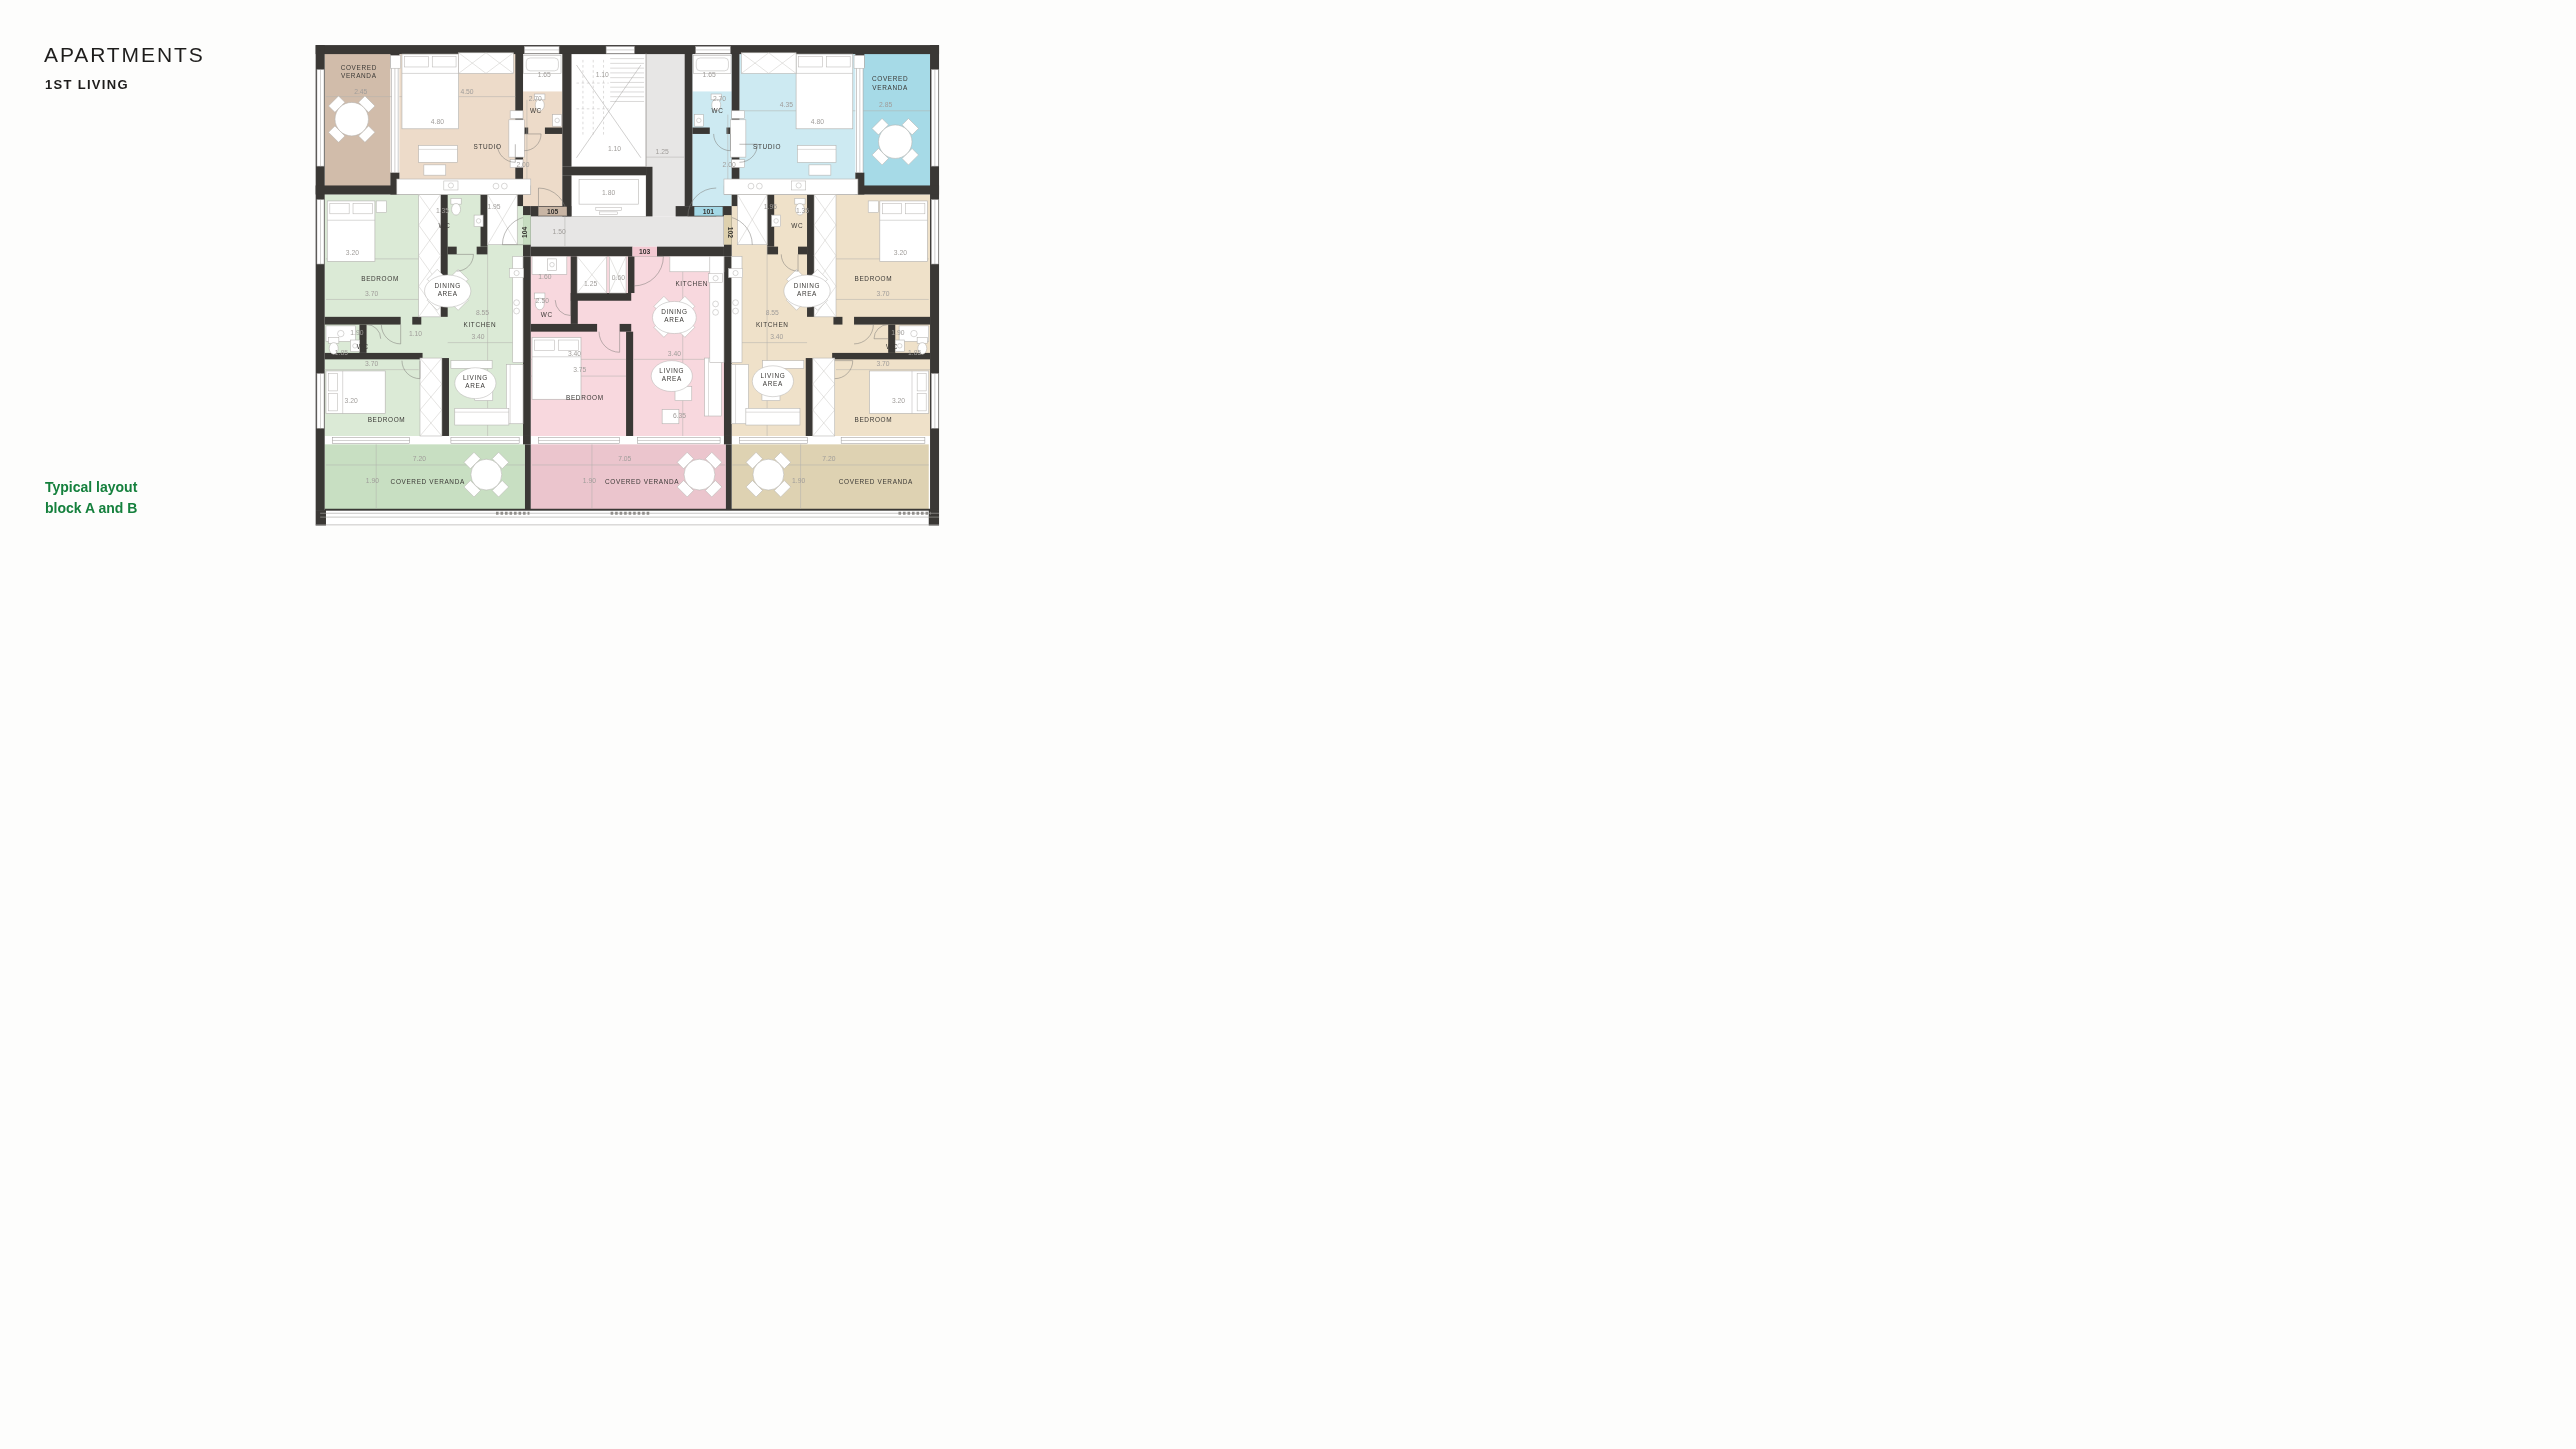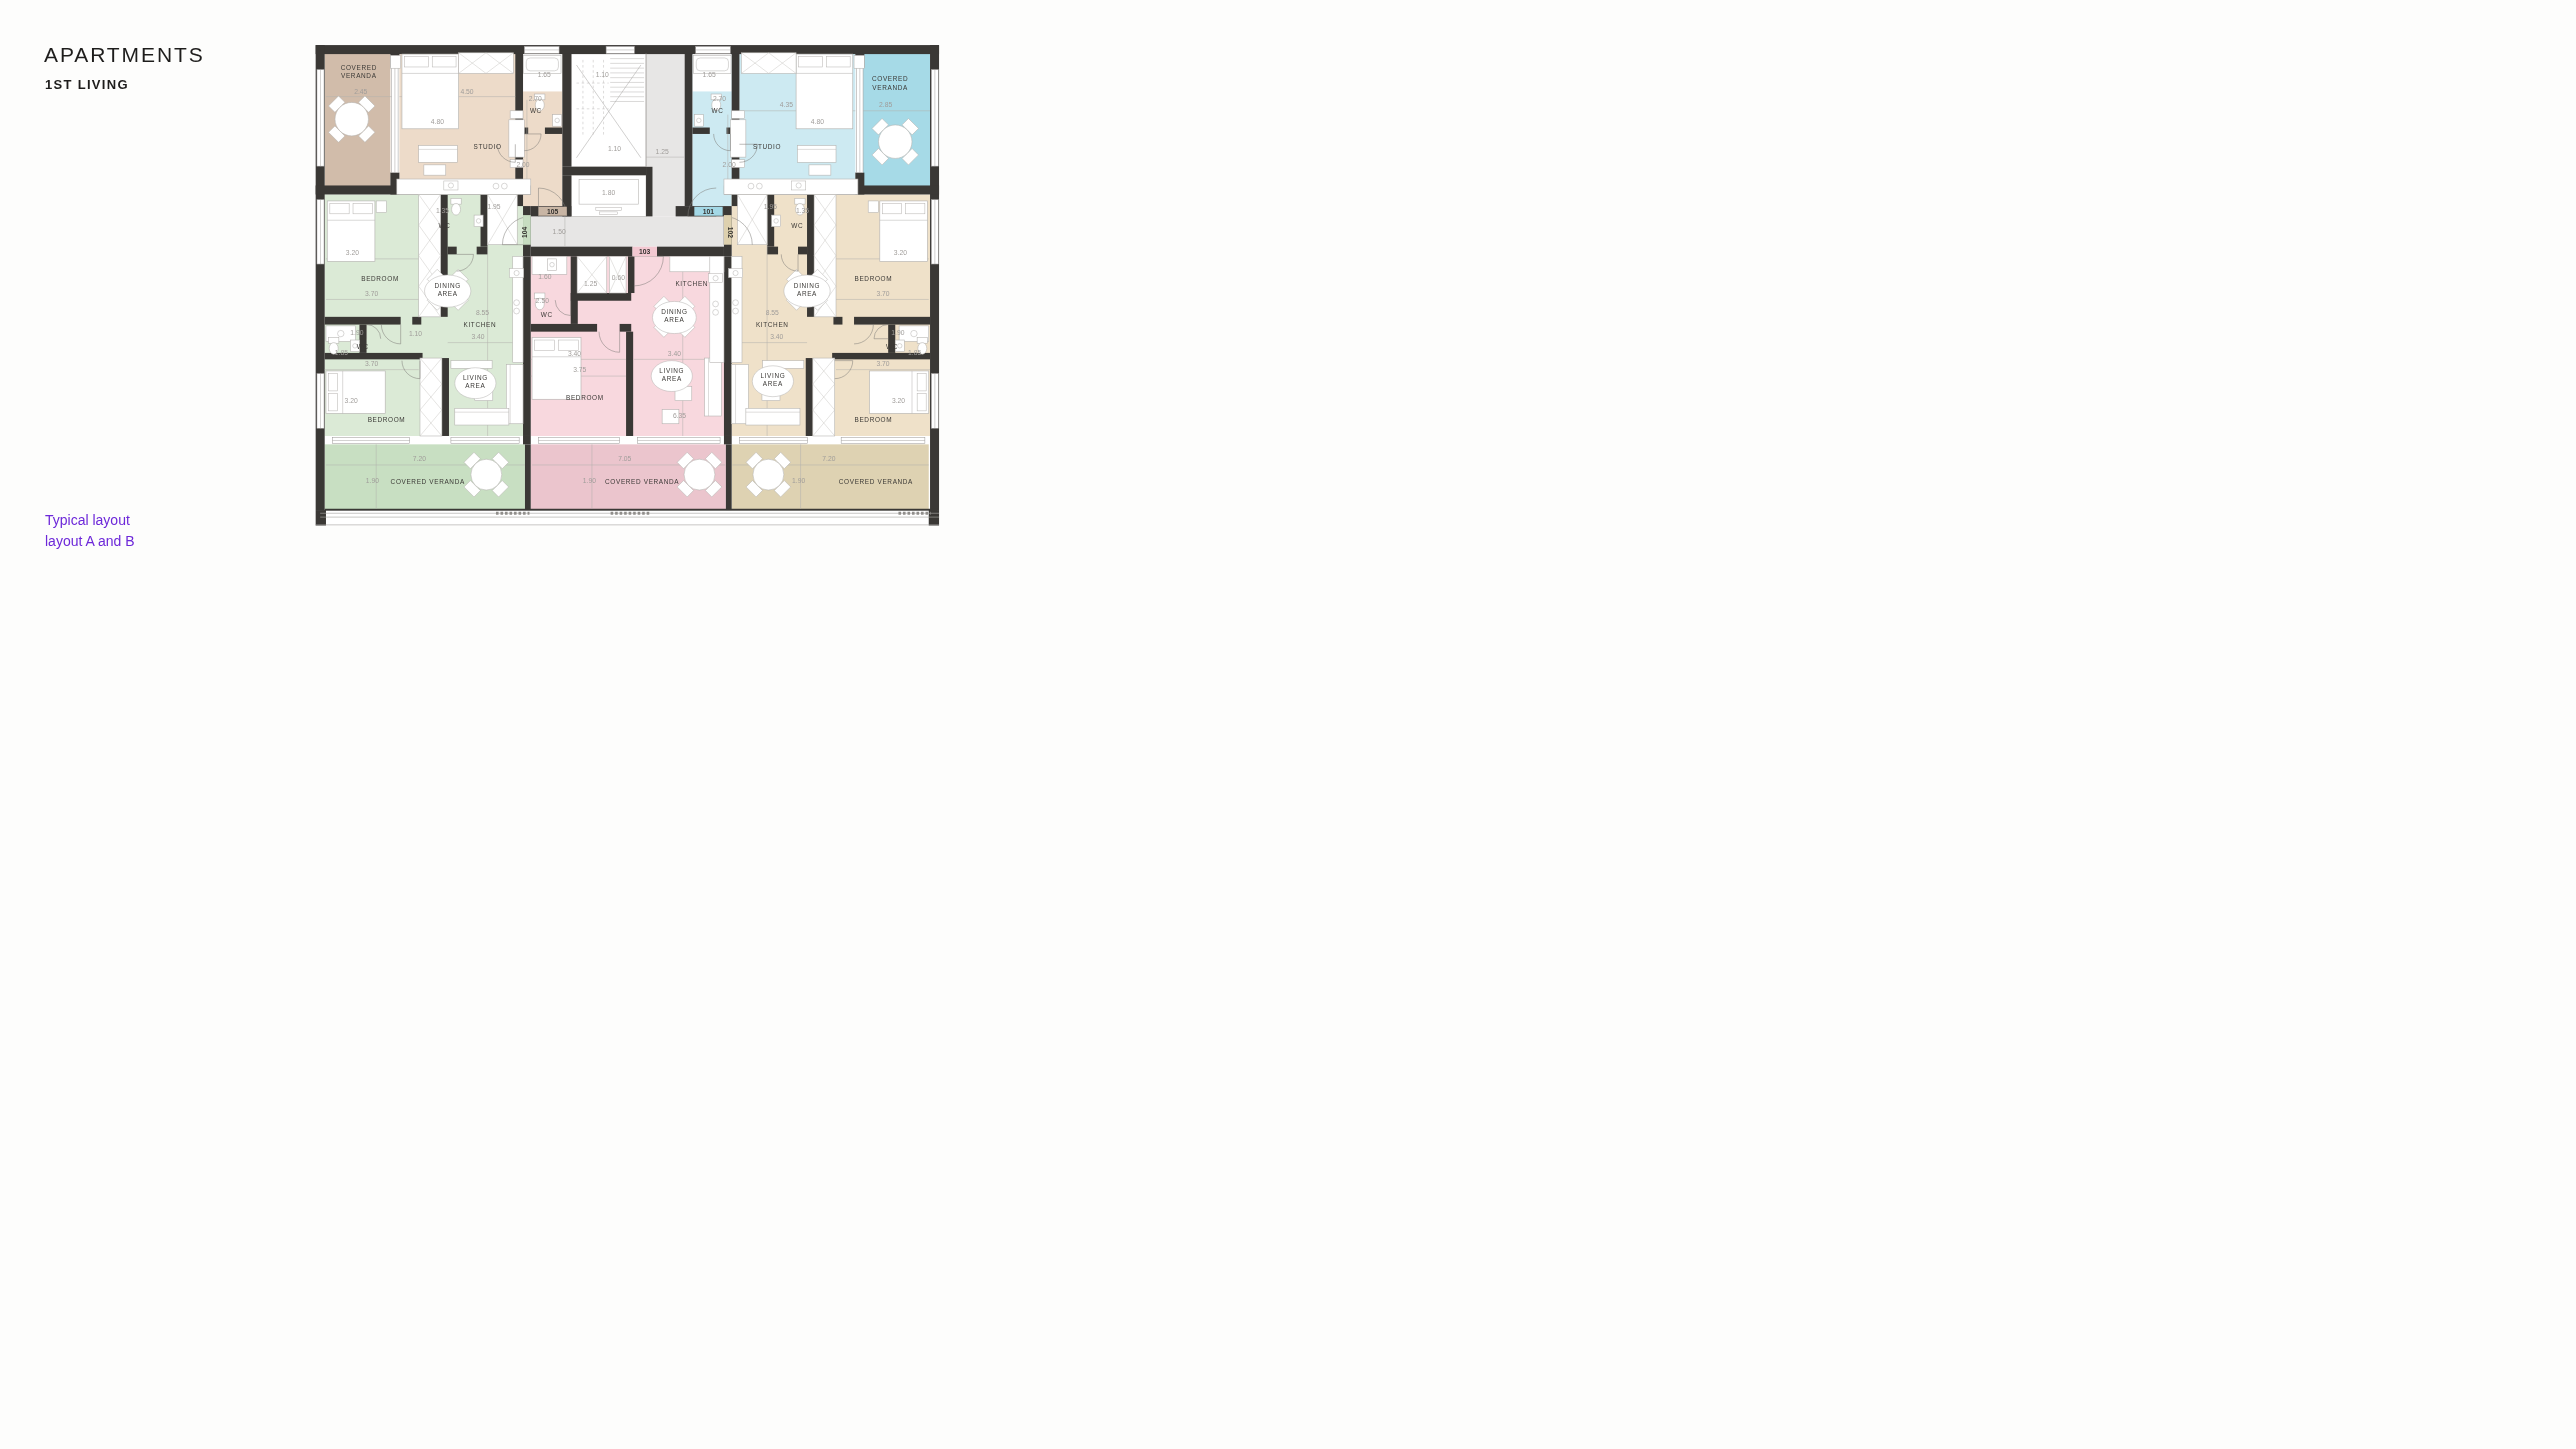--- a/index.html
+++ b/index.html
@@ -2,22 +2,22 @@
 <html style="font-size:10.3px"><head>
 <meta charset="utf-8">
 <style>
   html,body{margin:0;padding:0;}
   body{width:1010px;height:568px;background:#fdfdfc;position:relative;overflow:hidden;
        font-family:"Liberation Sans", sans-serif;}
   .title{position:absolute;left:44px;top:43px;font-size:21px;font-weight:400;
          letter-spacing:1.9px;color:#1e1d1c;}
   .subtitle{position:absolute;left:45px;top:77px;font-size:13px;font-weight:600;
          letter-spacing:1.3px;color:#1e1d1c;}
-  .footer{position:absolute;left:45px;top:477px;font-size:14px;font-weight:400;
-         color:#6d28d9;line-height:21px;margin-top:33px;}
+  .footer{position:absolute;left:45px;top:477px;font-size:14px;font-weight:700;
+         color:#15803d;line-height:21px;}
   #planwrap{position:absolute;left:0;top:0;width:1010px;height:568px;}
   svg text{font-family:"Liberation Sans", sans-serif;}
 </style>
 </head>
 <body>
 
 <div id="planwrap">
   <svg id="plan-svg" width="1010" height="568" viewBox="0 0 1568 882">
       <rect x="490" y="70" width="968" height="746" fill="#ffffff"></rect>
       <rect x="504" y="83" width="102" height="212" fill="#d1bcaa"></rect>
@@ -552,15 +552,15 @@
       <text x="1287" y="716" text-anchor="middle" fill="#a09d9a" font-size="10.5px">7.20</text>
       <text x="1240" y="750" text-anchor="middle" fill="#a09d9a" font-size="10.5px">1.90</text>
       <text x="1360" y="752" text-anchor="middle" fill="#3a3835" font-size="10px" letter-spacing="1">COVERED VERANDA</text>
     </svg>
 </div>
 
 <div class="title">APARTMENTS</div>
 <div class="subtitle">1ST LIVING</div>
 <div class="footer">
   <div>Typical layout</div>
-  <div>layout A and B</div>
+  <div>block A and B</div>
 </div>
 
 
 </body></html>

